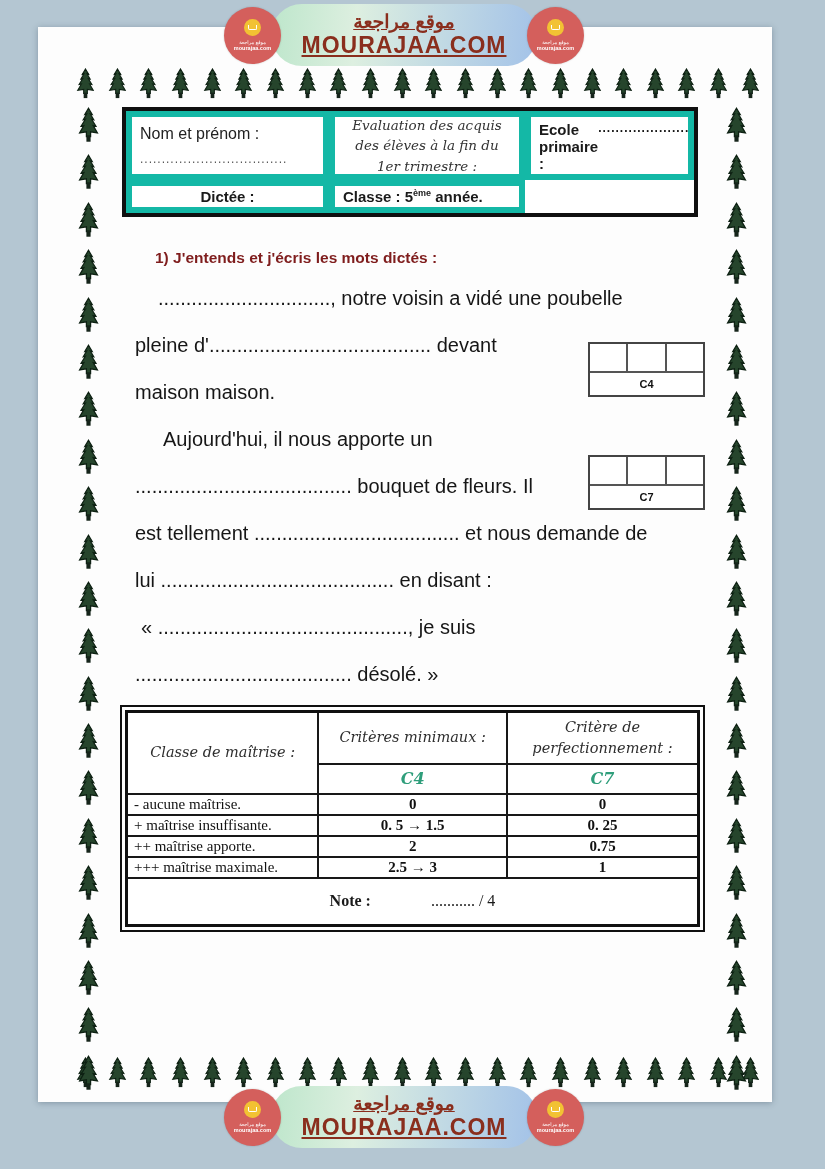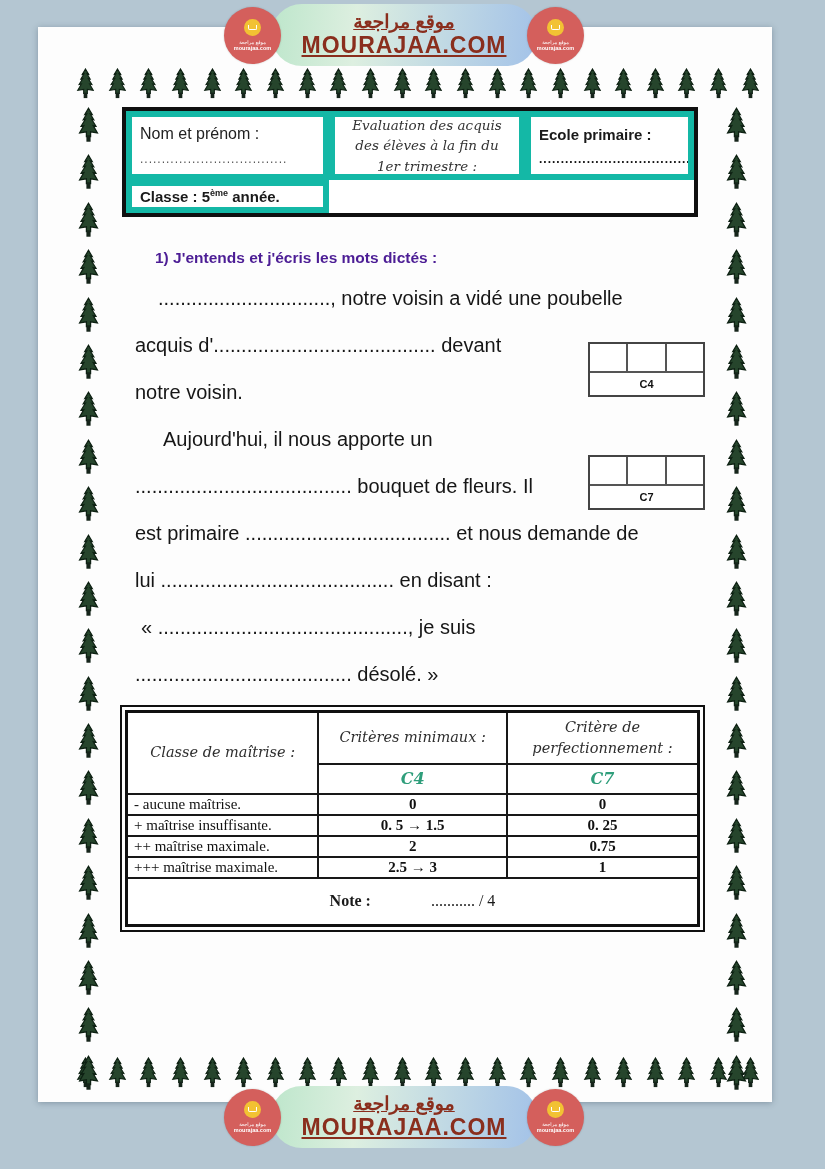--- a/index.html
+++ b/index.html
@@ -71,30 +71,30 @@
     grid-template-rows:69px 33px; z-index:6;
   }
   .hc { border:6px solid #14b8a6; padding:4px 8px; overflow:hidden; }
   .hc.name { display:flex; flex-direction:column; justify-content:space-around; font-size:16px; color:#222; }
   .hc .dotline { font-size:12px; letter-spacing:1px; color:#555; }
   .hc.eval {
     font-family:"DejaVu Serif", serif; font-style:italic;
     font-size:13.5px; text-align:center; color:#333;
     display:flex; align-items:center; justify-content:center; line-height:1.5;
   }
-  .hc.school { font-weight:bold; font-size:15px; display:flex; flex-direction:column; justify-content:space-around; }
+  .hc.school { font-weight:bold; font-size:15px; display:flex; justify-content:space-around; }
   .hc.school .dotline { font-weight:bold; color:#111; }
   .hc.note  { font-size:15px; display:flex; align-items:center; }
   .hc.dictee { font-weight:bold; font-size:15px; display:flex; align-items:center; justify-content:center; }
   .hc.classe { font-weight:bold; font-size:15px; display:flex; align-items:center; }
   .hc.classe sup { font-size:9px; }
   
   .instruction {
     position:absolute; left:155px; top:249px; font-size:15.5px; font-weight:600;
-    color:#4c1d95; z-index:6;
+    color:#7f1d1d; z-index:6;
   }
   .dline { position:absolute; font-size:20px; color:#161616; white-space:nowrap; z-index:6; }
   
   .cbox {
     position:absolute; left:588px; width:117px; height:55px;
     border:2px solid #444; background:#fff; z-index:6;
     display:flex; flex-direction:column;
   }
   .cbox .cells { display:flex; height:29px; border-bottom:2px solid #555; }
   .cbox .cells span { flex:1; border-right:2px solid #555; }
@@ -518,32 +518,35 @@
     <span>Nom et prénom :</span>
     <span class="dotline">..................................</span>
   </div>
   <div class="hc eval">
     <span>Evaluation des acquis des élèves à la fin du 1er trimestre :</span>
   </div>
   <div class="hc school">
     <span>Ecole primaire :</span>
     <span class="dotline">......................................</span>
   </div>
+  <div class="hc dictee">
+    <span>Dictée :</span>
+  </div>
   <div class="hc classe">
     <span><span>Classe : 5</span><sup>ème</sup><span> année.</span></span>
   </div>
 </div>
 
 <div class="instruction">1)  J'entends et j'écris les mots dictés :</div>
 <div class="dline" style="left:158px;top:287px">..............................., notre voisin a vidé une poubelle</div>
-<div class="dline" style="left:135px;top:334px">acquis d'........................................ devant</div>
-<div class="dline" style="left:135px;top:381px">notre voisin.</div>
+<div class="dline" style="left:135px;top:334px">pleine d'........................................ devant</div>
+<div class="dline" style="left:135px;top:381px">maison maison.</div>
 <div class="dline" style="left:163px;top:428px">Aujourd'hui, il nous apporte un</div>
 <div class="dline" style="left:135px;top:475px">....................................... bouquet de fleurs. Il</div>
-<div class="dline" style="left:135px;top:522px">est primaire ..................................... et nous demande de</div>
+<div class="dline" style="left:135px;top:522px">est tellement ..................................... et nous demande de</div>
 <div class="dline" style="left:135px;top:569px">lui .......................................... en disant :</div>
 <div class="dline" style="left:141px;top:616px">« ............................................., je suis</div>
 <div class="dline" style="left:135px;top:663px">....................................... désolé. »</div>
 
 <div class="cbox" style="top:342px">
   <div class="cells">
       <span></span>
       <span></span>
       <span></span>
     </div>
@@ -573,21 +576,21 @@
     <td class="lvl">- aucune maîtrise.</td>
     <td class="val">0</td>
     <td class="val">0</td>
   </tr>
   <tr>
     <td class="lvl">+ maîtrise insuffisante.</td>
     <td class="val">0. 5  →  1.5</td>
     <td class="val">0. 25</td>
   </tr>
   <tr>
-    <td class="lvl">++ maîtrise maximale.</td>
+    <td class="lvl">++ maîtrise apporte.</td>
     <td class="val">2</td>
     <td class="val">0.75</td>
   </tr>
   <tr>
     <td class="lvl">+++ maîtrise maximale.</td>
     <td class="val">2.5  →  3</td>
     <td class="val">1</td>
   </tr>
   <tr class="noterow">
     <td colspan="3">

